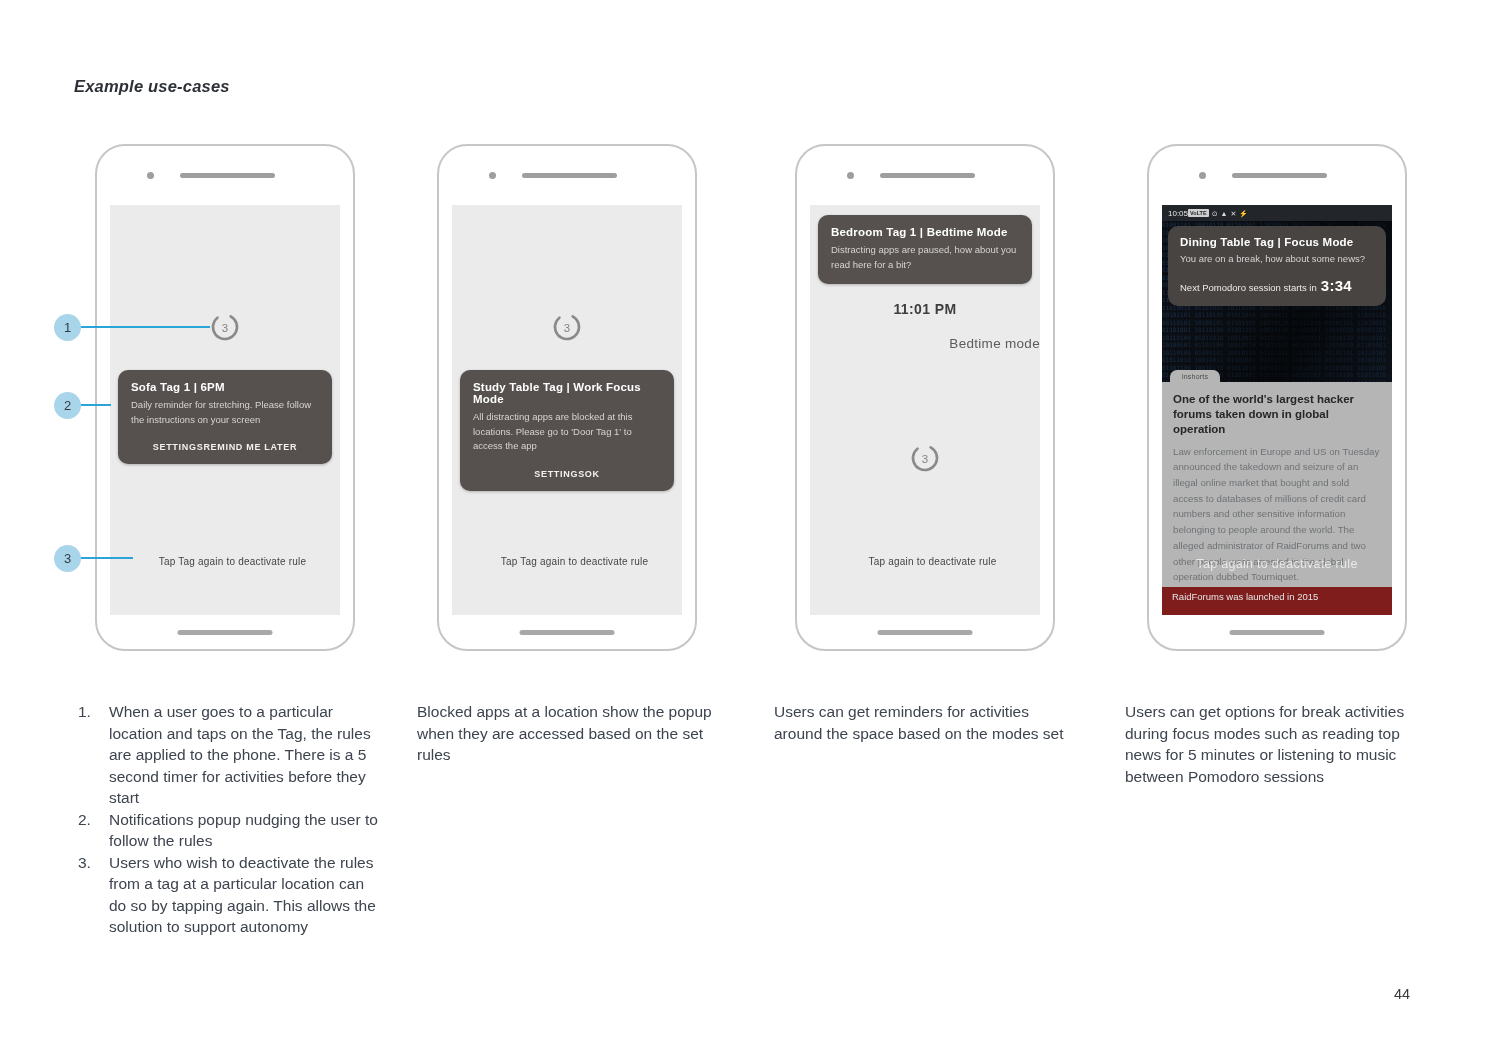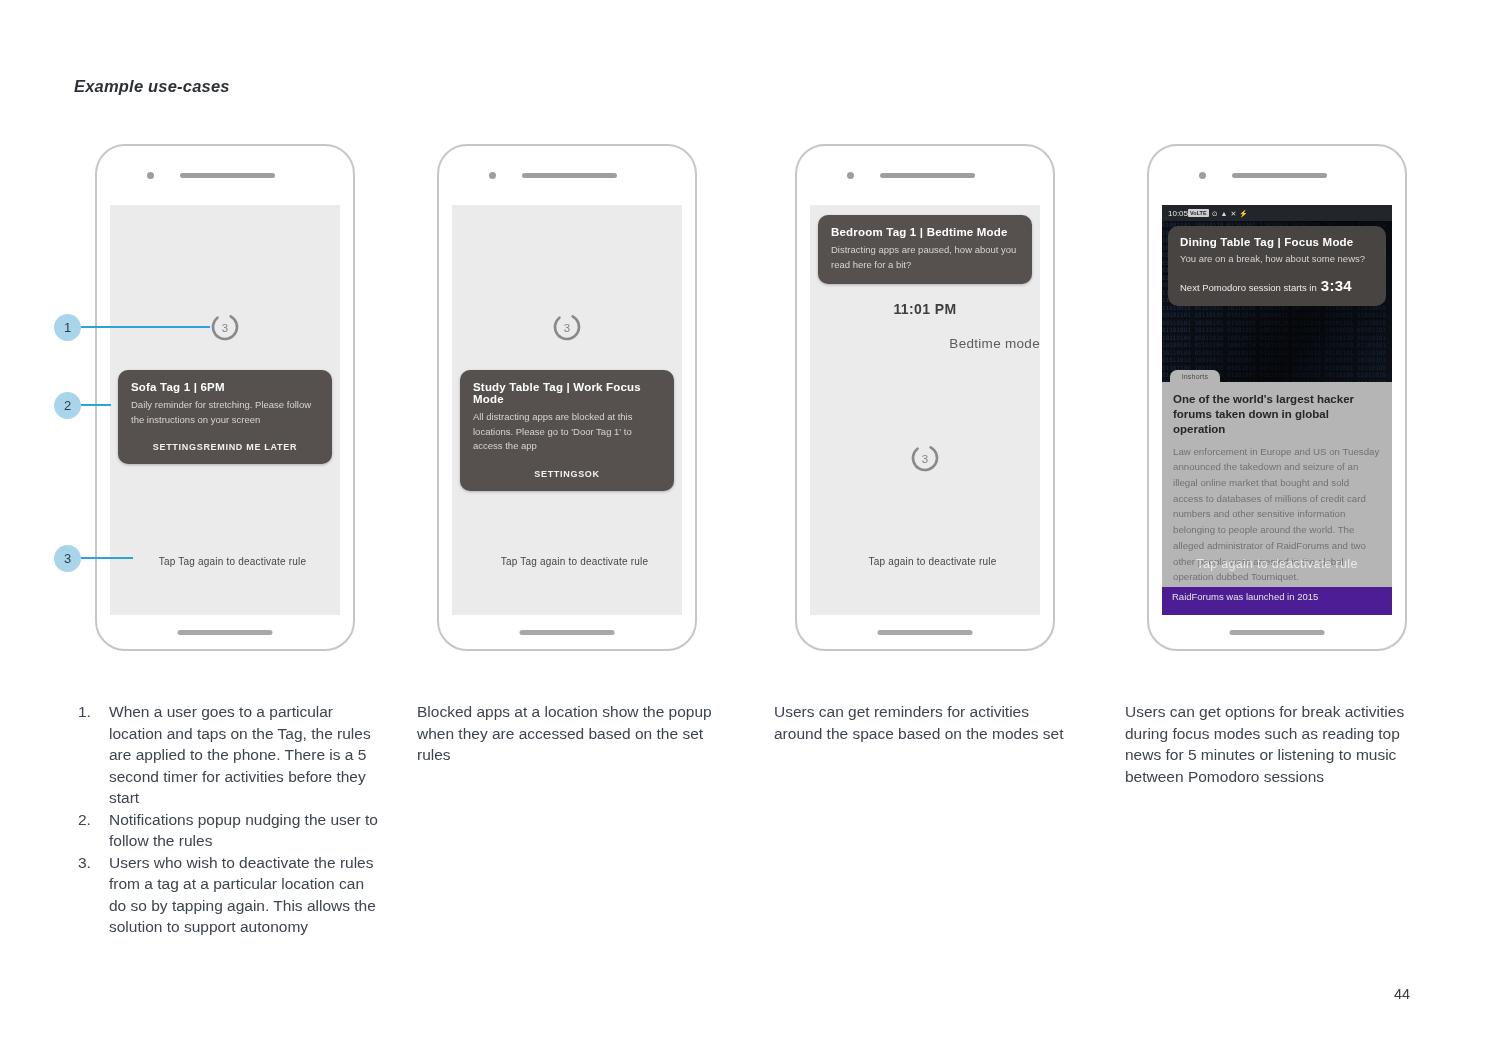--- a/index.html
+++ b/index.html
@@ -83,21 +83,21 @@
   }
   .headline { font-size:11.5px; font-weight:bold; color:#262626; line-height:1.32; }
   .news-body { font-size:9.7px; color:#6f7275; line-height:1.62; margin-top:6px; }
   .news-meta { font-size:6.5px; color:#9c9e9f; margin-top:4px; letter-spacing:0.2px; }
   .overlay-hint {
     position:absolute; left:0; right:0; top:352px; z-index:5; text-align:center;
     font-size:12.5px; color:rgba(255,255,255,0.72); letter-spacing:0.3px;
   }
   .news-footer {
     position:absolute; left:0; right:0; bottom:0; height:28px; z-index:6;
-    background:#4c1d95; padding:4px 10px;
+    background:#7f1d1d; padding:4px 10px;
   }
   .news-footer-title { font-size:9.5px; color:#e4e4e4; }
   .news-footer-sub { font-size:7.5px; color:#8d8d8d; margin-top:15px; }
 
   
   .marker {
     position:absolute; width:27px; height:27px; border-radius:50%;
     background:#a9d5ea; color:#333c44; font-size:13px;
     display:flex; align-items:center; justify-content:center; z-index:10;
   }

